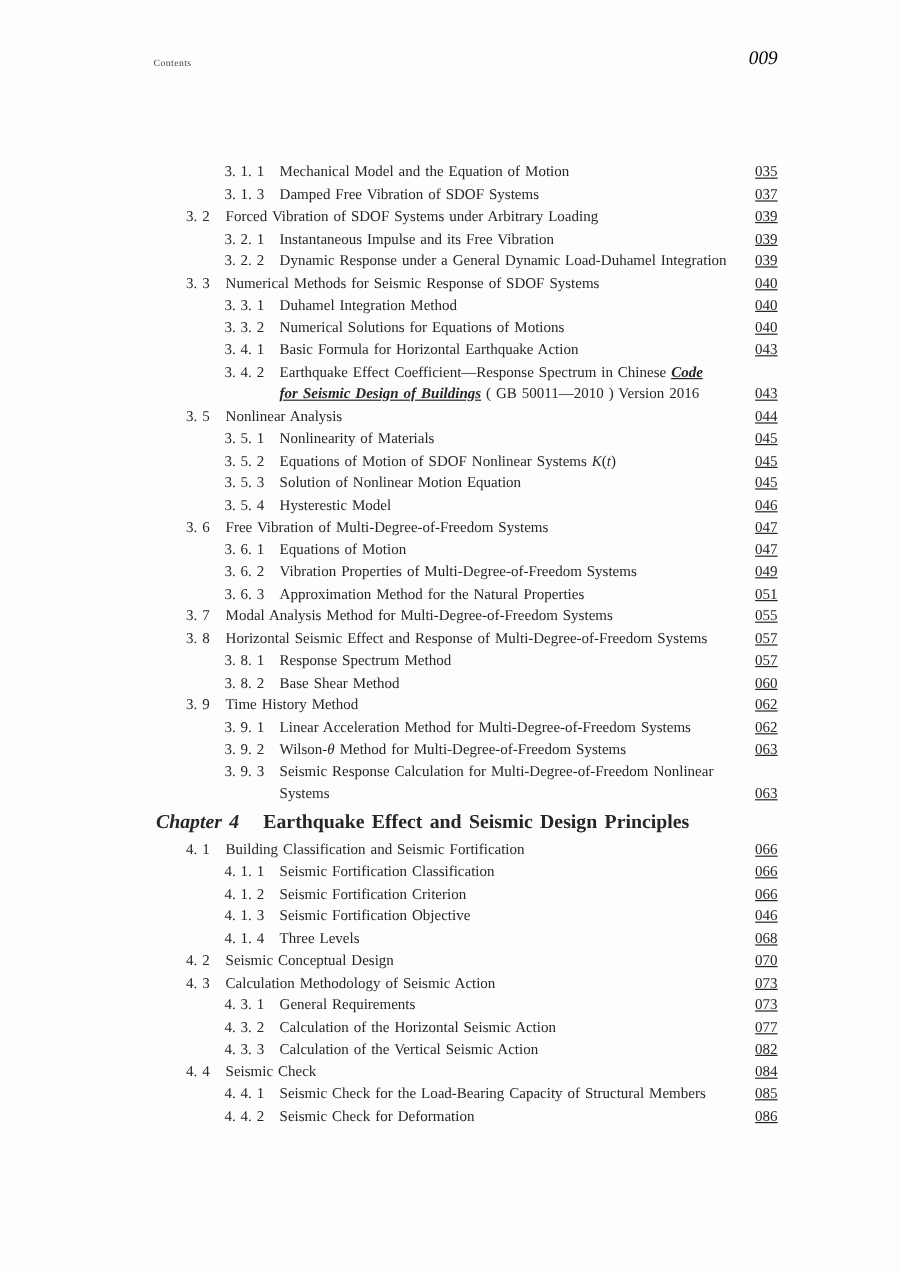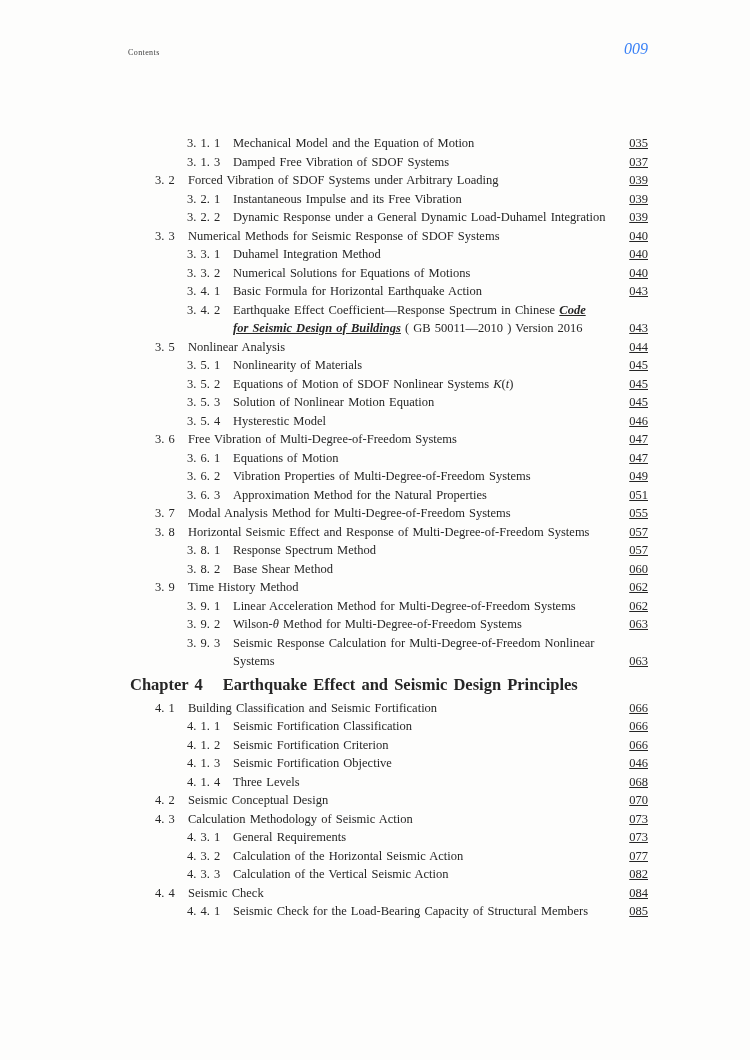--- a/index.html
+++ b/index.html
@@ -10,42 +10,42 @@
     color:#262626;
     position:relative;
     overflow:hidden;
   }
   .page-header-left{
     position:absolute;left:128px;top:48px;
     font-size:8px;color:#3c3c3c;letter-spacing:.4px;
   }
   .page-header-right{
     position:absolute;right:102px;top:40px;
-    font-size:16px;font-style:italic;color:#3b82f6;text-align:center;
+    font-size:16px;font-style:italic;color:#000000;text-align:center;
   }
   .toc{
     position:absolute;left:155px;top:134px;width:493px;
     font-size:12.5px;line-height:18.5px;
     word-spacing:.08em;
   }
   .row{display:flex;align-items:baseline;}
   .row .num{white-space:pre;flex:0 0 auto;}
   .row .title{flex:1 1 auto;min-width:0;padding-right:6px;}
   .row .page{flex:0 0 30px;text-align:right;white-space:nowrap;text-decoration:underline;}
   .row.l2 .num{width:33px;}
   .row.l3{padding-left:32px;}
   .row.l3 .num{width:46px;}
   .row.cont{padding-left:78px;}
   .row.chapter{
     margin-left:-25px;
     font-weight:bold;font-size:16.5px;line-height:26px;
     padding:1px 0 1px 0;
     word-spacing:.12em;
   }
-  .row.chapter .num{margin-right:20px;width:auto;}
+  .row.chapter .num{margin-right:20px;width:auto;font-style:italic;}
   .bi{font-weight:bold;font-style:italic;text-decoration:underline;}
   .i{font-style:italic;}
 </style>
 </head>
 <body>
 
 <div class="page-header-left">Contents</div>
 
 <div class="page-header-right">009</div>
 
@@ -248,13 +248,18 @@
     <div class="row l2">
       <span class="num">4. 4</span>
       <span class="title"><span>Seismic Check</span></span>
       <span class="page">084</span>
     </div>
     <div class="row l3">
       <span class="num">4. 4. 1</span>
       <span class="title"><span>Seismic Check for the Load-Bearing Capacity of Structural Members</span></span>
       <span class="page">085</span>
     </div>
+    <div class="row l3">
+      <span class="num">4. 4. 2</span>
+      <span class="title"><span>Seismic Check for Deformation</span></span>
+      <span class="page">086</span>
+    </div>
   </div>
 
 </body></html>

